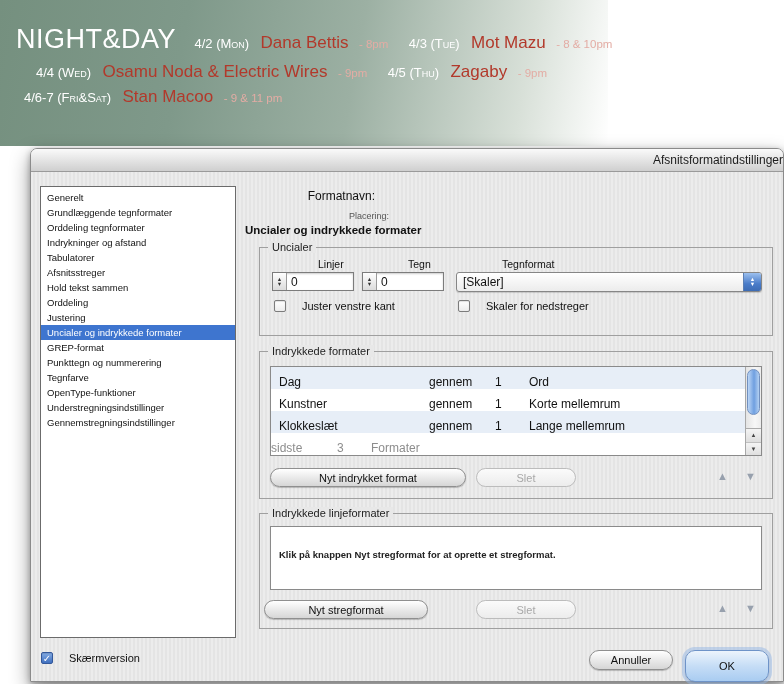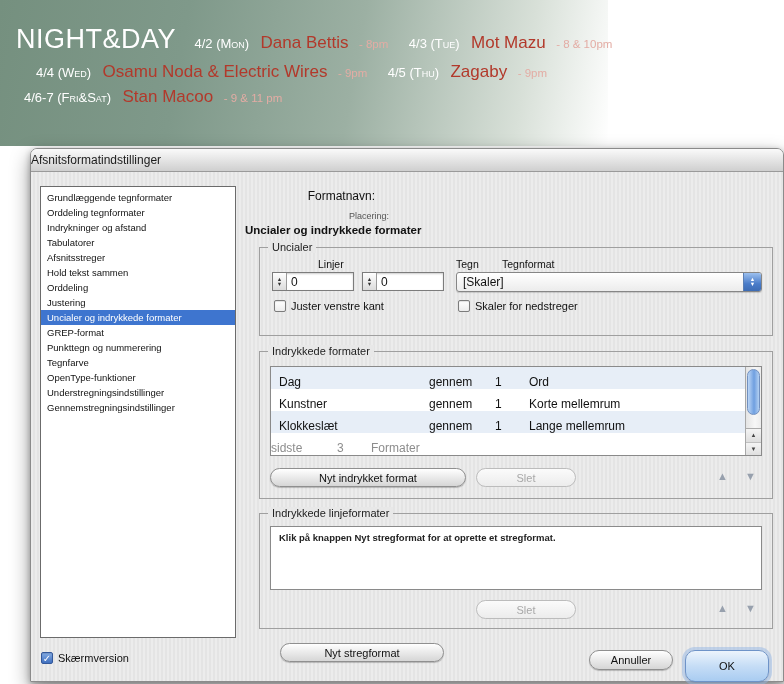--- a/index.html
+++ b/index.html
@@ -28,21 +28,21 @@
   .dialog{
     position:absolute;left:30px;top:148px;width:752px;height:532px;
     border:1px solid #8b8b8b;border-radius:7px 7px 0 0;
     background:repeating-linear-gradient(90deg,#ececec 0 2px,#e4e4e4 2px 4px);
     box-shadow:0 8px 20px rgba(0,0,0,.40),0 2px 6px rgba(0,0,0,.28);
   }
   .titlebar{
     position:absolute;left:0;top:0;right:0;height:22px;
     border-radius:6px 6px 0 0;border-bottom:1px solid #9a9a9a;
     background:linear-gradient(#fafafa,#cfcfcf);
-    text-align:left;font-size:12px;line-height:22px;color:#1c1c1c;
+    text-align:right;font-size:12px;line-height:22px;color:#1c1c1c;
   }
 
   .sidebar{
     position:absolute;left:9px;top:37px;width:196px;height:452px;
     background:#ffffff;border:1px solid #6b6b6b;padding-top:3px;box-sizing:border-box;
   }
   .sb-item{font-size:9.5px;line-height:15px;padding-left:6px;color:#111;white-space:nowrap;cursor:default;}
   .sb-item.selected{background:#3e75cf;color:#fff;}
 
   .lbl{position:absolute;font-size:12px;color:#111;}
@@ -79,21 +79,21 @@
     background:linear-gradient(#ffffff,#ececec);display:flex;align-items:center;overflow:hidden;
     box-shadow:0 1px 1px rgba(0,0,0,.15);
   }
   .popup .pval{flex:1;font-size:12px;padding-left:6px;color:#111;}
   .popup .pbtn{
     width:17px;align-self:stretch;background:linear-gradient(#9cc0ef,#4a7cc9 60%,#3d6cb4);
     border-left:1px solid #5b7fb4;display:flex;flex-direction:column;align-items:center;justify-content:center;
     color:#fff;font-size:5.5px;line-height:5.5px;
   }
 
-  .cb{position:absolute;display:flex;align-items:flex-end;gap:5px;font-size:11px;color:#111;cursor:default;}
+  .cb{position:absolute;display:flex;align-items:flex-end;gap:16px;font-size:11px;color:#111;cursor:default;}
   .cb .box{
     width:12px;height:12px;box-sizing:border-box;background:linear-gradient(#fff,#ececec);
     border:1px solid #7c7c7c;border-radius:2px;box-shadow:inset 0 1px 1px rgba(0,0,0,.12);
     text-align:center;font-size:10px;line-height:11px;color:#fff;
   }
   .cb.checked .box{background:linear-gradient(#83abe4,#3f6fbe);border-color:#33589b;}
   .cb.checked .box::after{content:"✓";}
 
   .ntable{
     position:absolute;box-sizing:border-box;background:#fff;border:1px solid #8a8a8a;overflow:hidden;
@@ -129,21 +129,21 @@
   .btn.default{
     border-color:#6e93c8;background:linear-gradient(#ecf4fc,#c6ddf6 50%,#a9ccf1);
     box-shadow:0 0 0 3px rgba(147,182,228,.5),0 1px 1px rgba(0,0,0,.2);
   }
 
   .reorder{position:absolute;font-size:11px;color:#97a0ad;cursor:default;}
 
   .linebox{
     position:absolute;box-sizing:border-box;background:#fff;border:1px solid #8a8a8a;
   }
-  .linebox .msg{font-size:9.5px;font-weight:bold;color:#222;padding:5px 8px;}
+  .linebox .msg{font-size:9.5px;font-weight:bold;color:#222;padding:22px 8px;}
 </style>
 </head>
 <body>
 
 <div class="banner">
   <div class="bline bl1">
     <span class="b-title">NIGHT&amp;DAY</span>
     <span class="b-date">4/2 (Mon)</span>
     <span class="b-name">Dana Bettis</span>
     <span class="b-time">- 8pm</span>
@@ -166,20 +166,21 @@
   </div>
 </div>
 
 <div class="dialog">
 
   <div class="titlebar">
     <span>Afsnitsformatindstillinger</span>
   </div>
 
   <div class="sidebar">
+    <div class="sb-item">Generelt</div>
     <div class="sb-item">Grundlæggende tegnformater</div>
     <div class="sb-item">Orddeling tegnformater</div>
     <div class="sb-item">Indrykninger og afstand</div>
     <div class="sb-item">Tabulatorer</div>
     <div class="sb-item">Afsnitsstreger</div>
     <div class="sb-item">Hold tekst sammen</div>
     <div class="sb-item">Orddeling</div>
     <div class="sb-item">Justering</div>
     <div class="sb-item selected">Uncialer og indrykkede formater</div>
     <div class="sb-item">GREP-format</div>
@@ -192,21 +193,21 @@
 
   <div class="lbl" style="left:212px;top:40px;width:132px;text-align:right;">Formatnavn:</div>
   <div class="lbl-small" style="left:318px;top:62px;">Placering:</div>
 
   <div class="heading" style="left:214px;top:75px;">Uncialer og indrykkede formater</div>
 
   <div class="group" style="left:228px;top:98px;width:512px;height:87px;">
     <div class="group-title">Uncialer</div>
 
     <div class="glabel" style="left:14px;top:10px;">Linjer</div>
-    <div class="glabel" style="left:104px;top:10px;margin-left:48px;">Tegn</div>
+    <div class="glabel" style="left:104px;top:10px;">Tegn</div>
     <div class="glabel" style="left:198px;top:10px;">Tegnformat</div>
 
     <div class="stepper" style="left:12px;top:24px;width:82px;">
       <div class="arrows">
         <span>▲</span>
         <span>▼</span>
       </div>
       <div class="val">0</div>
     </div>
 
@@ -282,21 +283,21 @@
     <div class="reorder" style="right:16px;top:118px;">▼</div>
   </div>
 
   <div class="group" style="left:228px;top:364px;width:512px;height:114px;">
     <div class="group-title">Indrykkede linjeformater</div>
 
     <div class="linebox" style="left:10px;top:12px;width:492px;height:64px;">
       <div class="msg">Klik på knappen Nyt stregformat for at oprette et stregformat.</div>
     </div>
 
-    <div class="btn" style="left:20px;top:86px;width:164px;margin-top:43px;">
+    <div class="btn" style="left:4px;top:86px;width:164px;">
       <span>Nyt stregformat</span>
     </div>
     <div class="btn disabled" style="left:216px;top:86px;width:100px;">
       <span>Slet</span>
     </div>
     <div class="reorder" style="right:44px;top:88px;">▲</div>
     <div class="reorder" style="right:16px;top:88px;">▼</div>
   </div>
 
   <div class="cb checked" style="left:10px;top:503px;">

